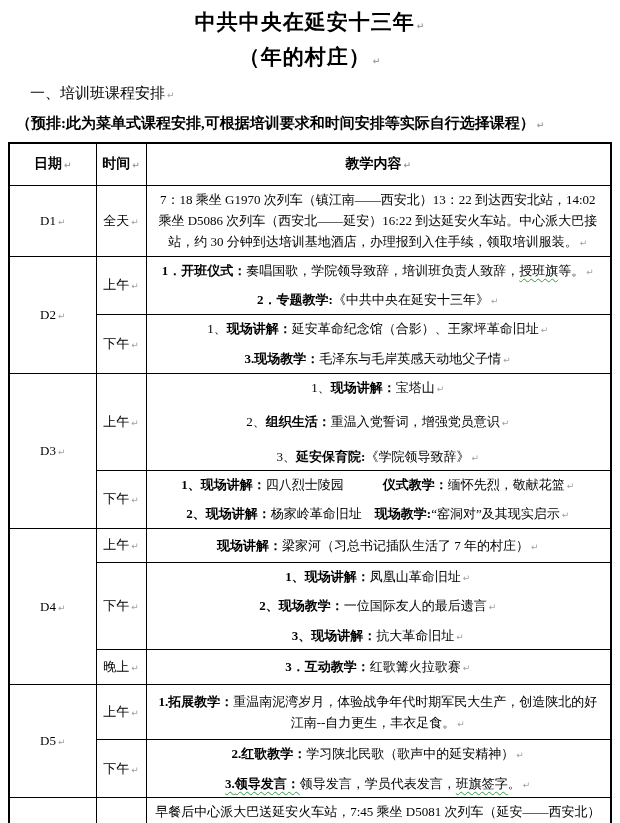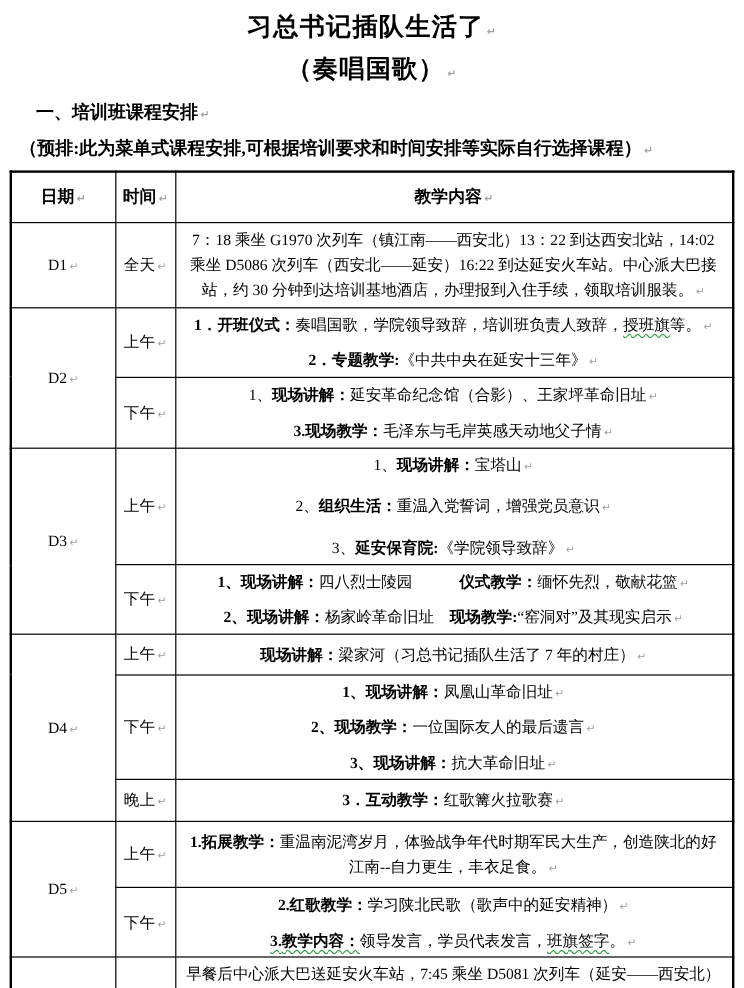--- a/index.html
+++ b/index.html
@@ -24,21 +24,21 @@
   }
   .title2 {
     text-align: center;
     font-size: 21px;
     font-weight: bold;
     margin-top: 7px;
     letter-spacing: 1px;
   }
   .heading {
     font-size: 15px;
-    font-weight: bold;
+    font-weight: normal;
     margin: 13px 0 0 22px;
   }
   .note {
     font-size: 15px;
     font-weight: bold;
     margin: 11px 0 9px 8px;
   }
   table.sched {
     border-collapse: collapse;
     width: 604px;
@@ -82,23 +82,23 @@
     font-size: 9px;
     margin-left: 2px;
     font-family: "DejaVu Sans", sans-serif;
   }
 </style>
 </head>
 <body>
 
 <div class="page">
 
-  <div class="title1"><span>习总书记插队生活了</span><span class="pm">↵</span></div>
-
-  <div class="title2"><span>（奏唱国歌）</span><span class="pm">↵</span></div>
+  <div class="title1"><span>中共中央在延安十三年</span><span class="pm">↵</span></div>
+
+  <div class="title2"><span>（年的村庄）</span><span class="pm">↵</span></div>
 
   <div class="heading"><span>一、培训班课程安排</span><span class="pm">↵</span></div>
 
   <div class="note"><span>（预排:此为菜单式课程安排,可根据培训要求和时间安排等实际自行选择课程）</span><span class="pm">↵</span></div>
 
   <table class="sched">
     <colgroup>
       <col style="width:87px">
       <col style="width:50px">
       <col>
@@ -178,21 +178,21 @@
       <td class="date" rowspan="2"><span>D5</span><span class="pm">↵</span></td>
       <td class="time"><span>上午</span><span class="pm">↵</span></td>
       <td class="content">
         <div class="line"><span class="b">1.拓展教学：</span><span>重温南泥湾岁月，体验战争年代时期军民大生产，创造陕北的好江南--自力更生，丰衣足食。</span><span class="pm">↵</span></div>
       </td>
     </tr>
     <tr style="height:50px">
       <td class="time"><span>下午</span><span class="pm">↵</span></td>
       <td class="content">
         <div class="line"><span class="b">2.红歌教学：</span><span>学习陕北民歌（歌声中的延安精神）</span><span class="pm">↵</span></div>
-        <div class="line"><span class="b sq">3.</span><span class="b sq">教学内容：</span><span>领导发言，学员代表发言，</span><span class="sq">班旗签字</span><span>。</span><span class="pm">↵</span></div>
+        <div class="line"><span class="b sq">3.</span><span class="b sq">领导发言：</span><span>领导发言，学员代表发言，</span><span class="sq">班旗签字</span><span>。</span><span class="pm">↵</span></div>
       </td>
     </tr>
 
     <tr style="height:70px">
       <td class="date"></td>
       <td class="time"></td>
       <td class="content">
         <div class="line"><span>早餐后中心派大巴送延安火车站，7:45 乘坐 D5081 次列车（延安——西安北）10:13 到达西安北站，12:25 乘坐 G1926 次列车（西安北——镇江南）18:27 到达镇江南站，晚餐培训行程。</span></div>
       </td>
     </tr>

